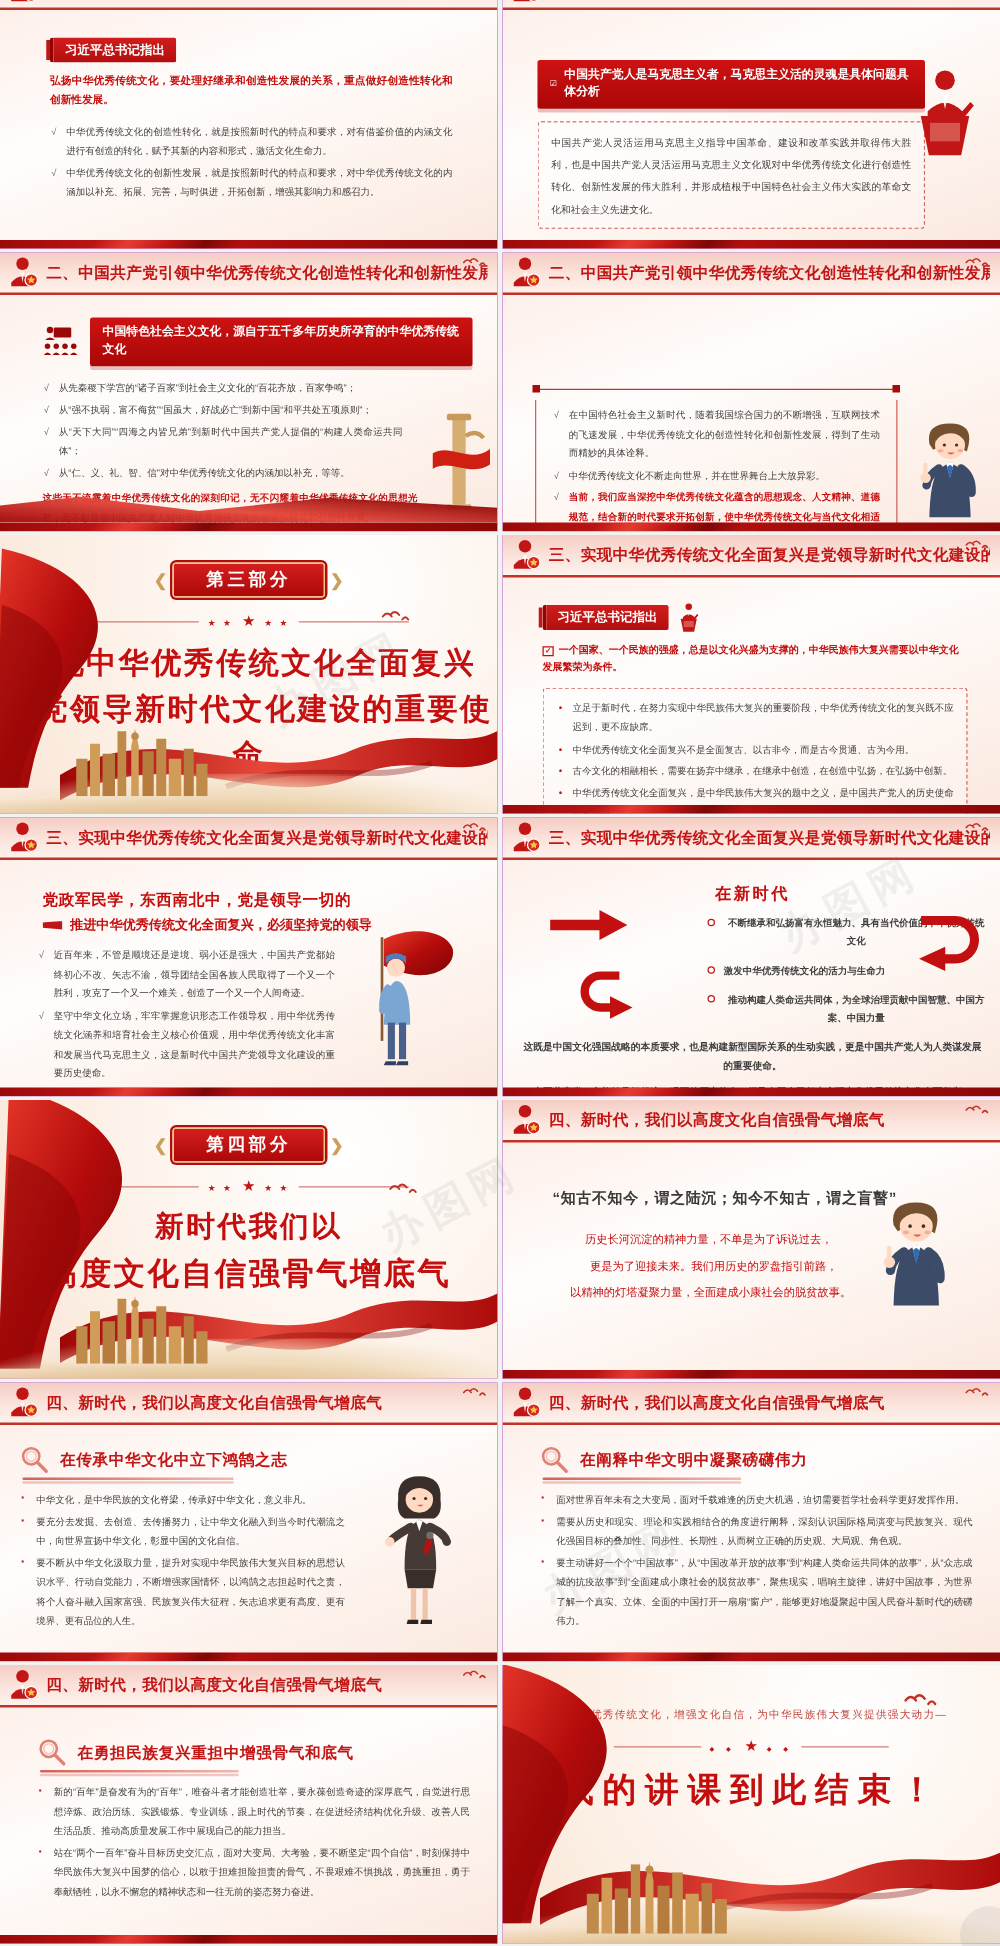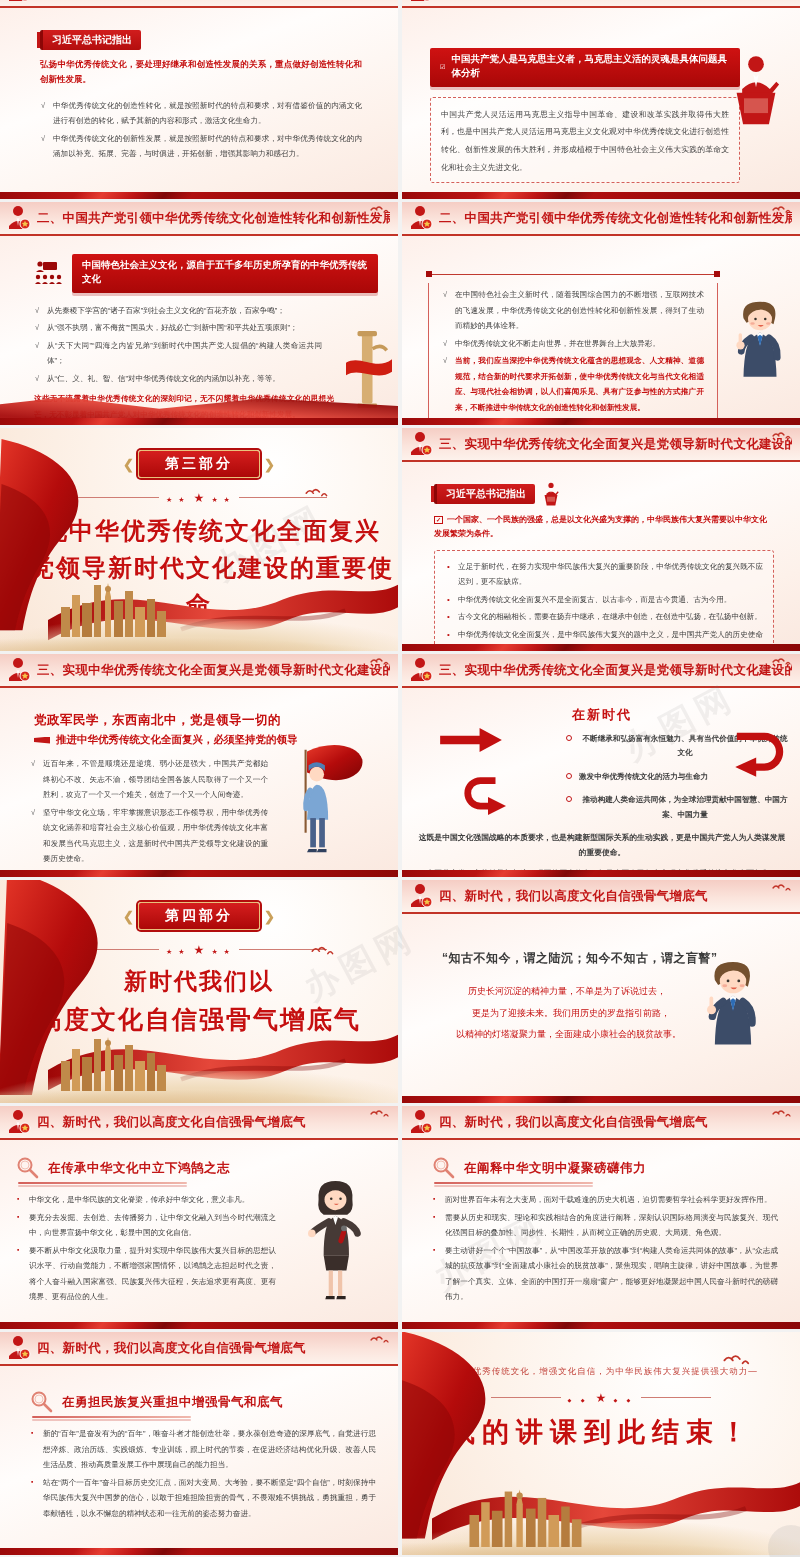--- a/index.html
+++ b/index.html
@@ -356,21 +356,21 @@
                 <use href="#avatarMan"></use>
               </svg>
             </span>
           <h2 class="s-title">二、中国共产党引领中华优秀传统文化创造性转化和创新性发展</h2>
           <span class="birds">
               <svg width="20" height="10" viewBox="0 0 20 10">
                 <use href="#birdsG"></use>
               </svg>
             </span>
         </header>
-        <div class="s-body" style="padding-top:38px;padding-left:26px;">
+        <div class="s-body" style="padding-top:38px;padding-left:26px;margin-top:37px;">
           <div class="corner-box" style="width:290px;">
             <i class="tl"></i>
               <i class="tr"></i>
               <i class="bl"></i>
               <i class="br"></i>
             <ul class="bullets check">
               <li><span>在中国特色社会主义新时代，随着我国综合国力的不断增强，互联网技术的飞速发展，中华优秀传统文化的创造性转化和创新性发展，得到了生动而精妙的具体诠释。</span></li>
               <li><span>中华优秀传统文化不断走向世界，并在世界舞台上大放异彩。</span></li>
               <li class="red"><span style="font-weight:bold;">当前，我们应当深挖中华优秀传统文化蕴含的思想观念、人文精神、道德规范，结合新的时代要求开拓创新，使中华优秀传统文化与当代文化相适应、与现代社会相协调，以人们喜闻乐见、具有广泛参与性的方式推广开来，不断推进中华传统文化的创造性转化和创新性发展。</span></li>
             </ul>

